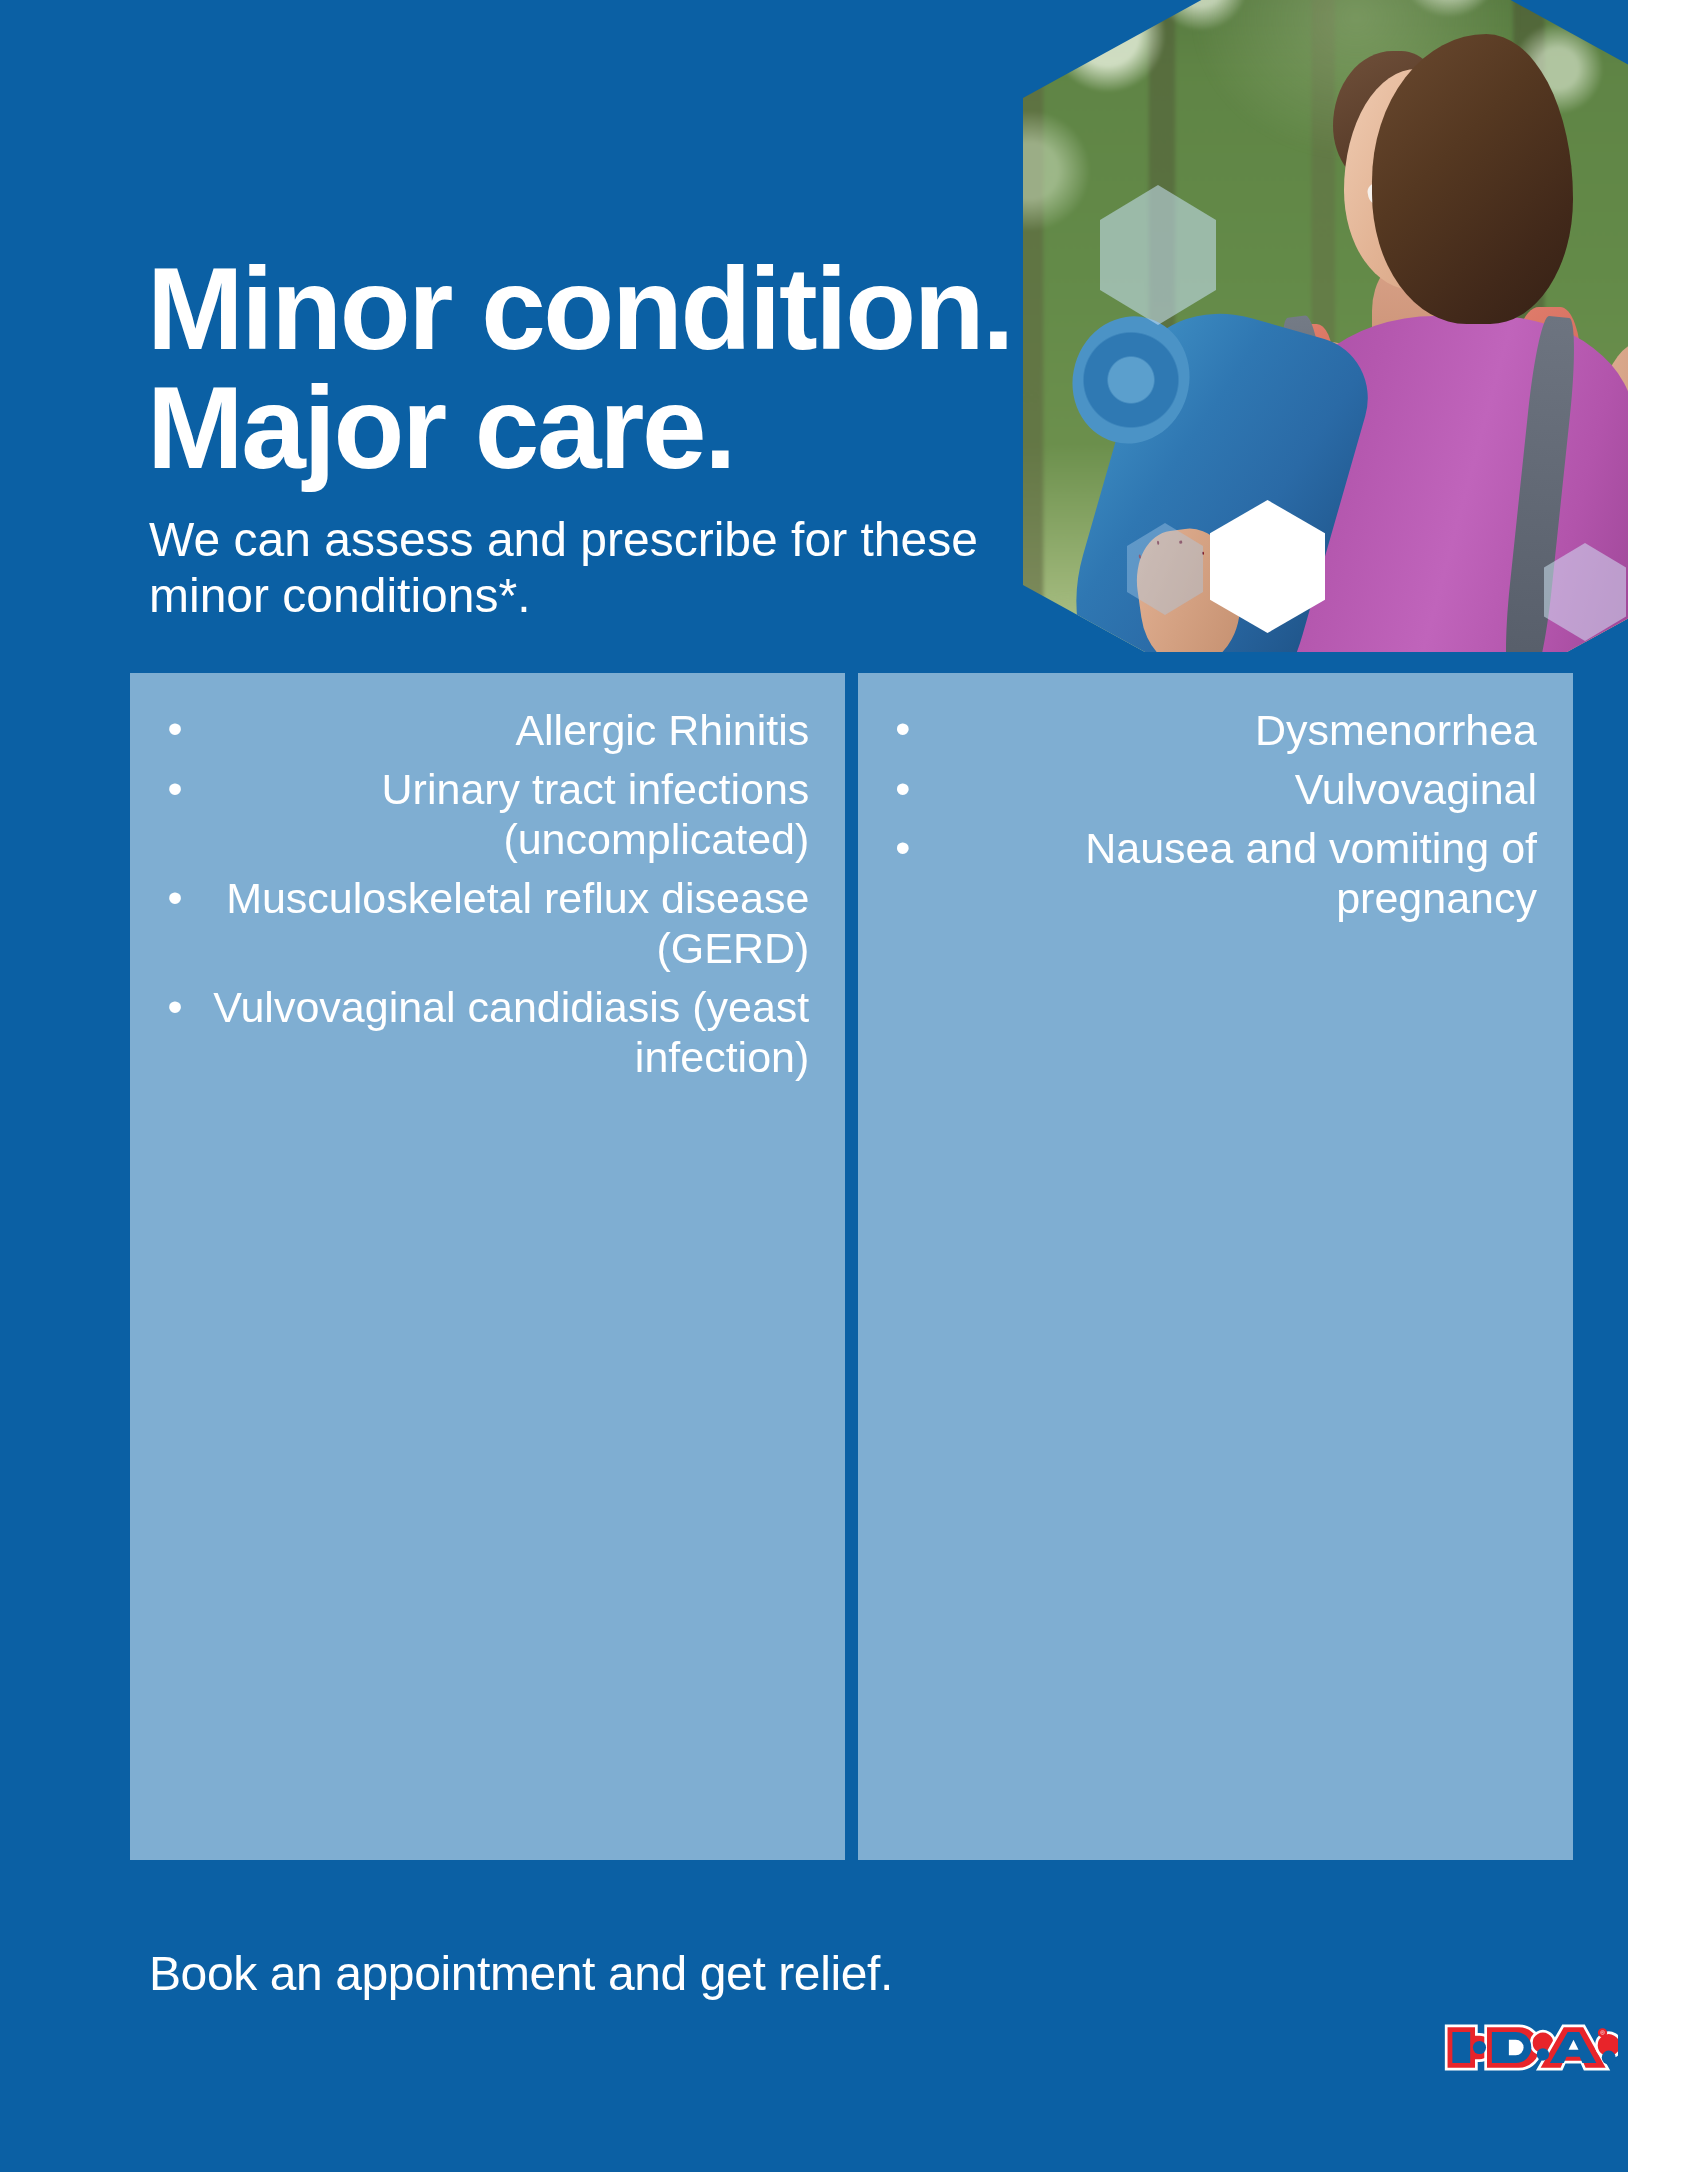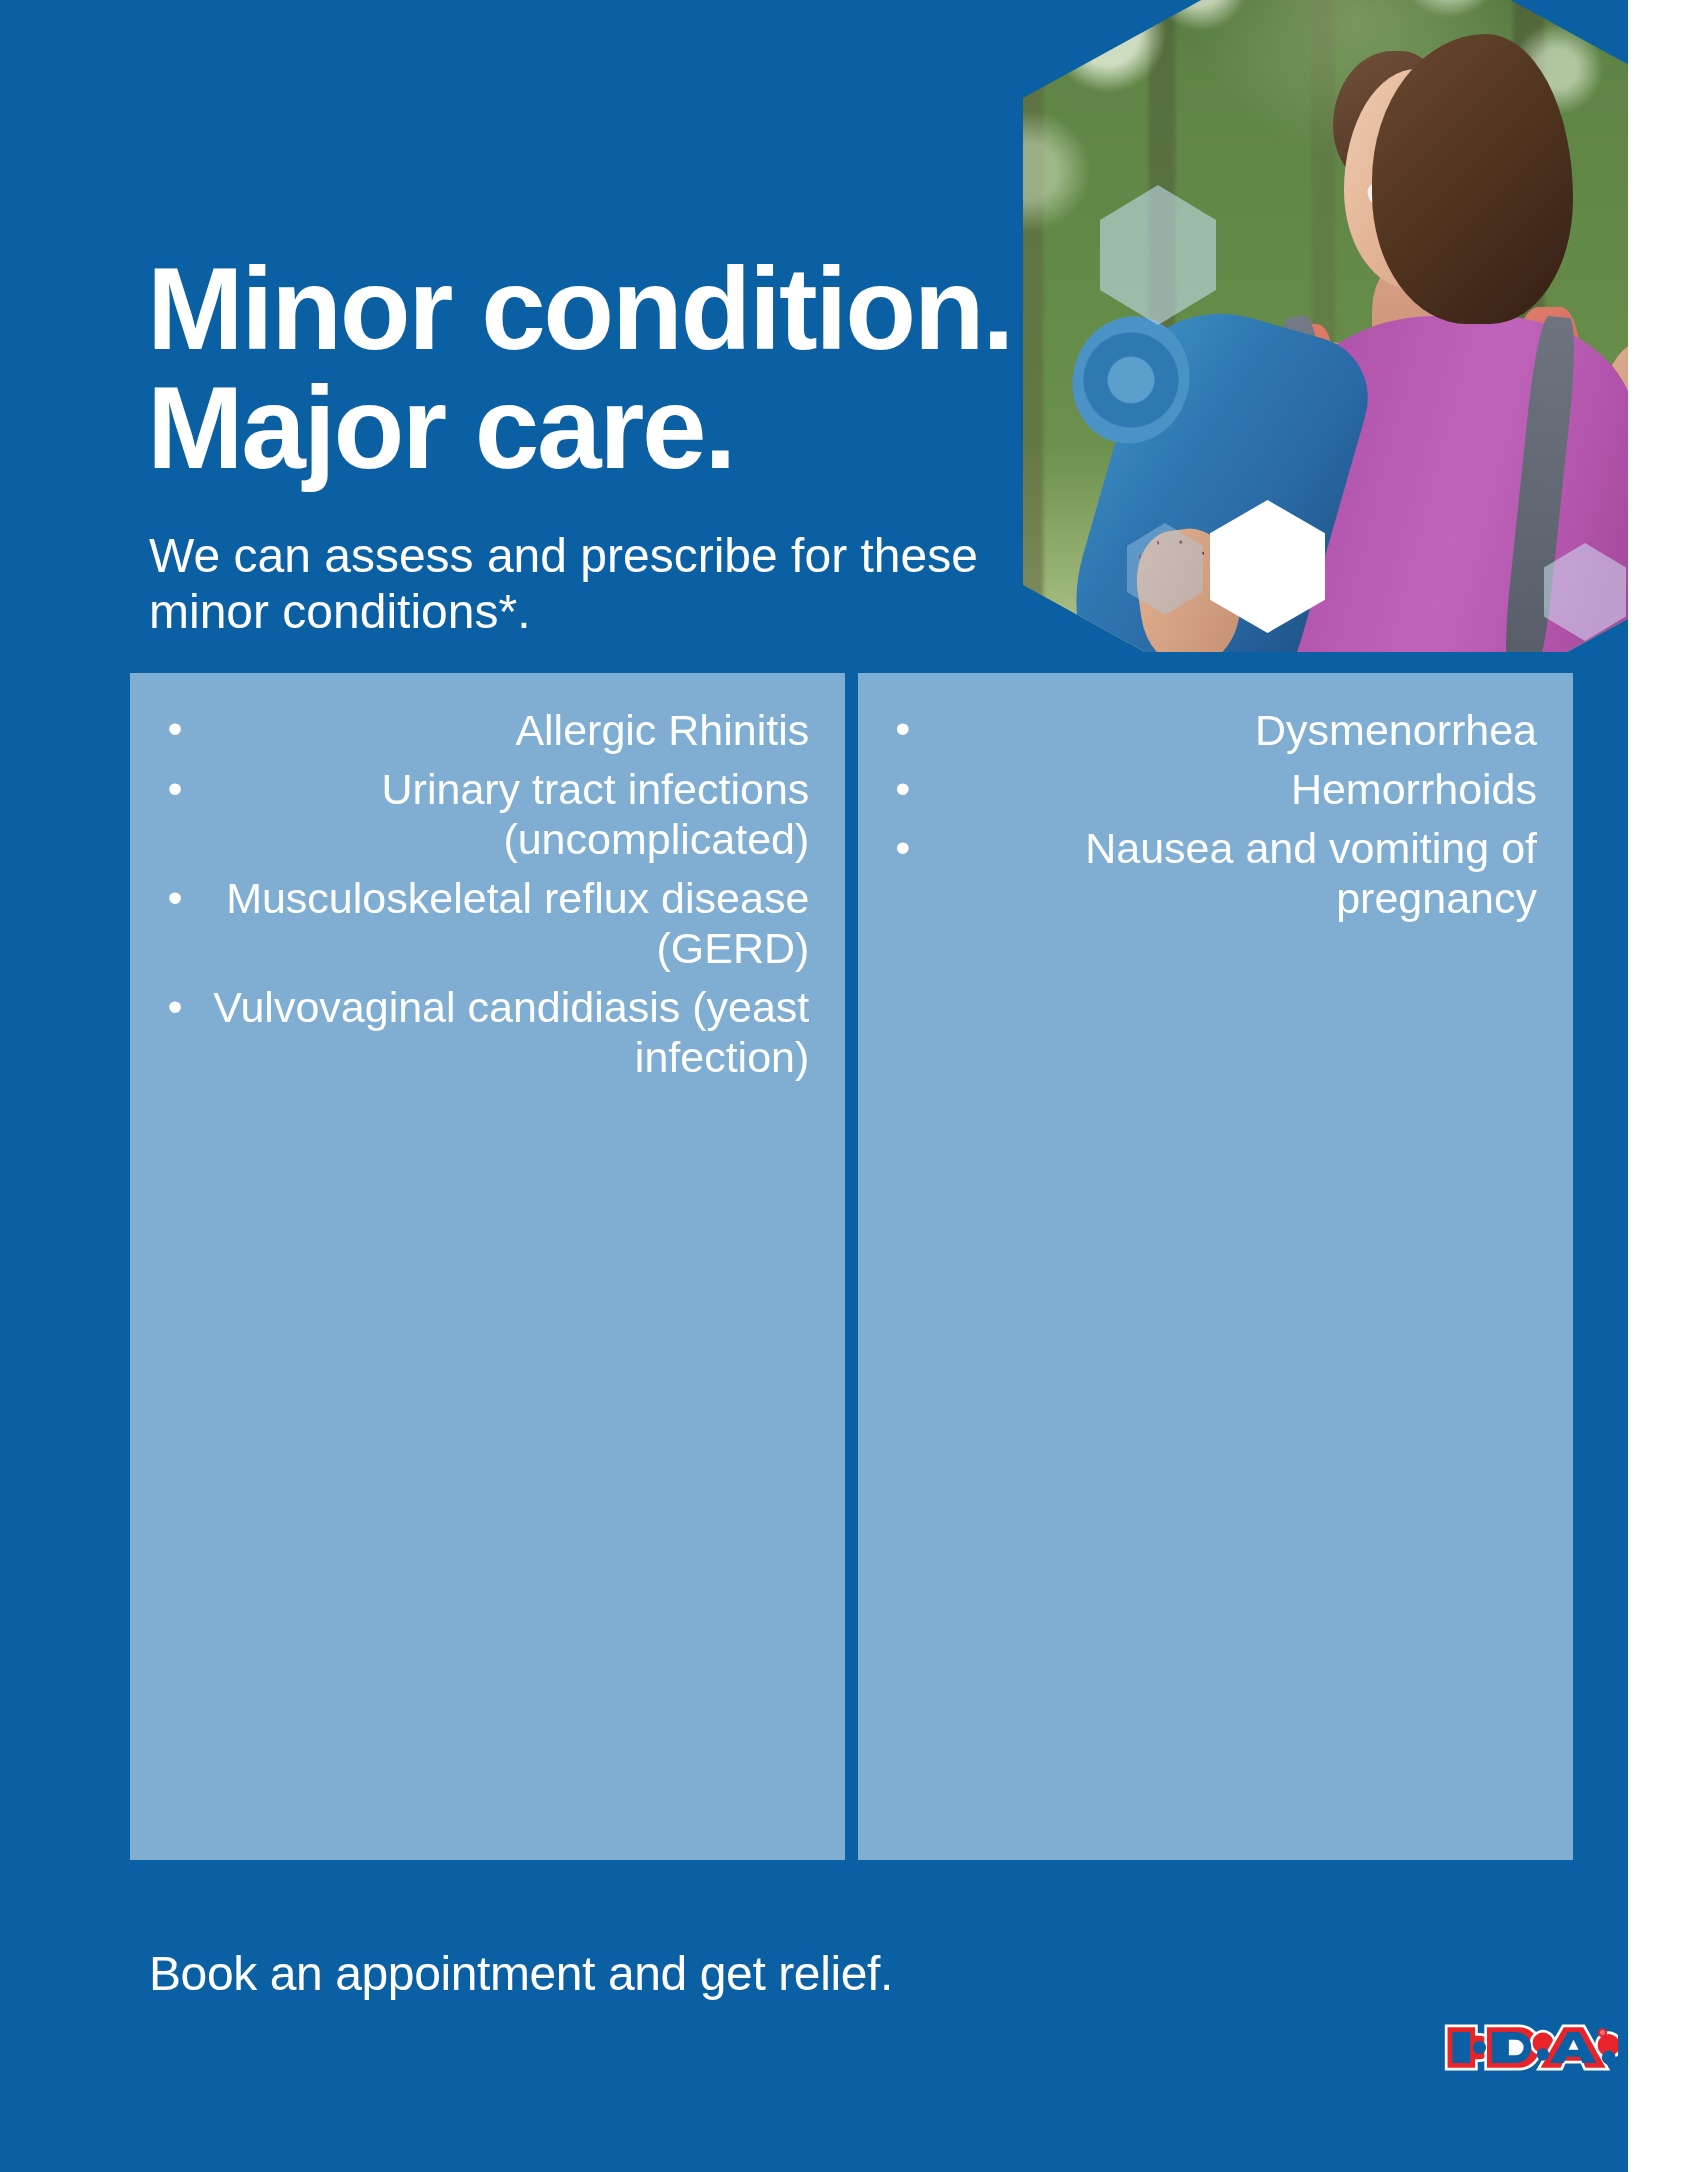--- a/index.html
+++ b/index.html
@@ -230,21 +230,21 @@
     width: 915px;
     color: #ffffff;
     font-size: 116px;
     font-weight: bold;
     line-height: 1.03;
     letter-spacing: -2.3px;
   }
   .subhead {
     position: absolute;
     left: 149px;
-    top: 480px;
+    top: 464px;
     width: 931px;
     color: #ffffff;
     font-size: 48px;
     font-weight: normal;
     line-height: 1.16;
   }
 
   
   .panels {
     position: absolute;
@@ -367,21 +367,21 @@
       <ul>
         <li>Allergic Rhinitis</li>
         <li>Urinary tract infections (uncomplicated)</li>
         <li>Musculoskeletal reflux disease (GERD)</li>
         <li>Vulvovaginal candidiasis (yeast infection)</li>
       </ul>
     </div>
     <div class="panel">
       <ul>
         <li>Dysmenorrhea</li>
-        <li>Hemorrhoids</li>
+        <li>Vulvovaginal</li>
         <li>Nausea and vomiting of pregnancy</li>
       </ul>
     </div>
   </div>
 
   <div class="cta">Book an appointment and get relief.</div>
 
   <div class="logo">
     <svg viewBox="0 0 460 156" xmlns="http://www.w3.org/2000/svg">
       <g>

